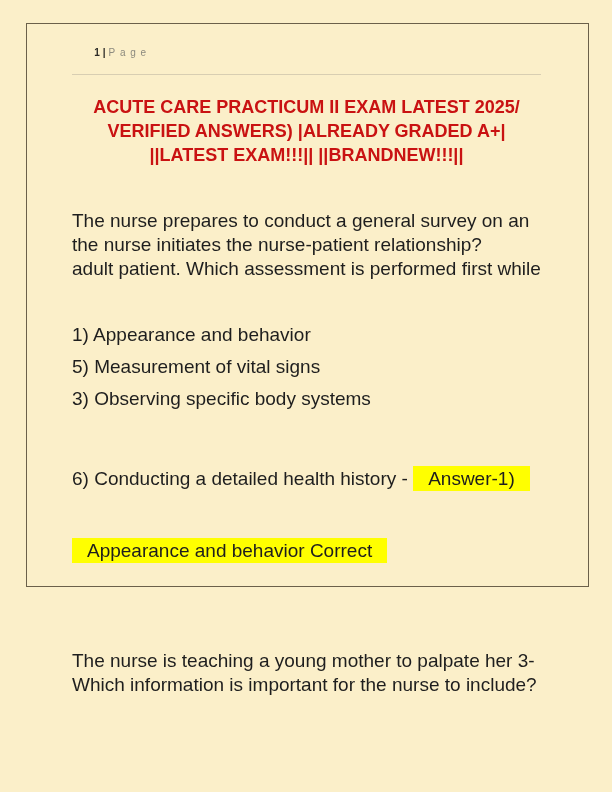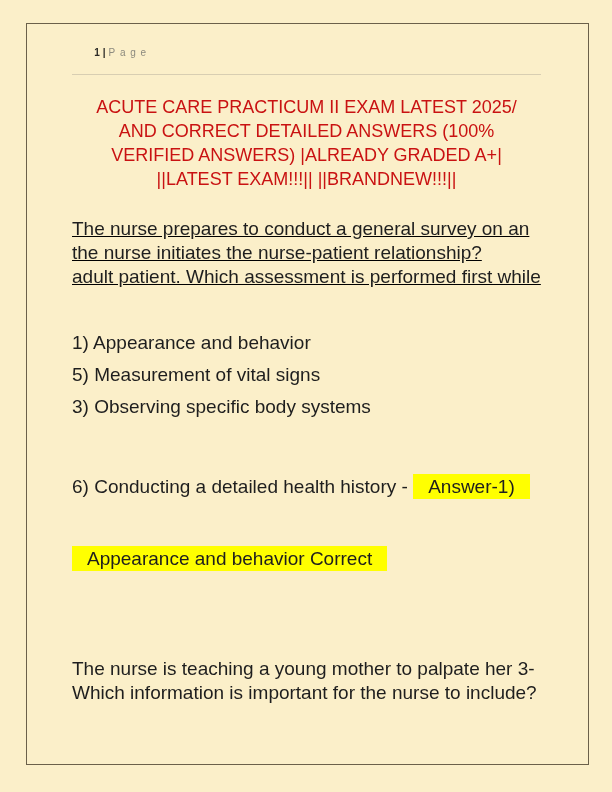--- a/index.html
+++ b/index.html
@@ -13,21 +13,21 @@
     width: 612px;
     height: 792px;
     background: #FBEFC9;
     overflow: hidden;
   }
   .page {
     position: absolute;
     left: 26px;
     top: 23px;
     width: 563px;
-    height: 742px;
+    height: 564px;
     box-sizing: border-box;
     border: 1px solid #6B604A;
     background: #FBEFC9;
   }
   .content {
     box-sizing: border-box;
     padding: 12px 47px 0 45px;
   }
   .page-header {
     font-size: 10px;
@@ -49,32 +49,32 @@
   .pg-word {
     color: #8C8A7E;
     letter-spacing: 1px;
   }
   .doc-title {
     margin-top: 20px;
     text-align: center;
   }
   .title-line {
     font-size: 18px;
-    font-weight: normal;
+    font-weight: bold;
     line-height: 24px;
     color: #C91212;
     white-space: pre;
   }
   .body-line {
     font-size: 19px;
     line-height: 24px;
     color: #1E1E1E;
     white-space: pre;
   }
-  .question.q1 { margin-top: 26px; text-decoration: underline; }
+  .question.q1 { margin-top: 42px; }
   .question.q2 { margin-top: 38px; }
   .options { margin-top: 42px; }
   .option {
     font-size: 19px;
     line-height: 24px;
     color: #1E1E1E;
     margin-bottom: 8px;
     white-space: pre;
   }
   .option.option-4 { margin-bottom: 0; }
@@ -90,21 +90,20 @@
 <div class="canvas">
   <div class="page">
     <div class="content">
 
       <div class="page-header">
         <span class="pg-num">1</span><span class="pg-sep">|</span><span class="pg-word">P a g e</span>
       </div>
 
       <div class="doc-title">
         <div class="title-line">ACUTE CARE PRACTICUM II EXAM LATEST 2025/</div>
-        <div class="title-line">AND CORRECT DETAILED ANSWERS (100%</div>
         <div class="title-line">VERIFIED ANSWERS) |ALREADY GRADED A+|</div>
         <div class="title-line">||LATEST EXAM!!!|| ||BRANDNEW!!!||</div>
       </div>
 
       <div class="question q1">
         <div class="body-line">The nurse prepares to conduct a general survey on an</div>
         <div class="body-line">the nurse initiates the nurse-patient relationship?</div>
         <div class="body-line">adult patient. Which assessment is performed first while</div>
       </div>
 

